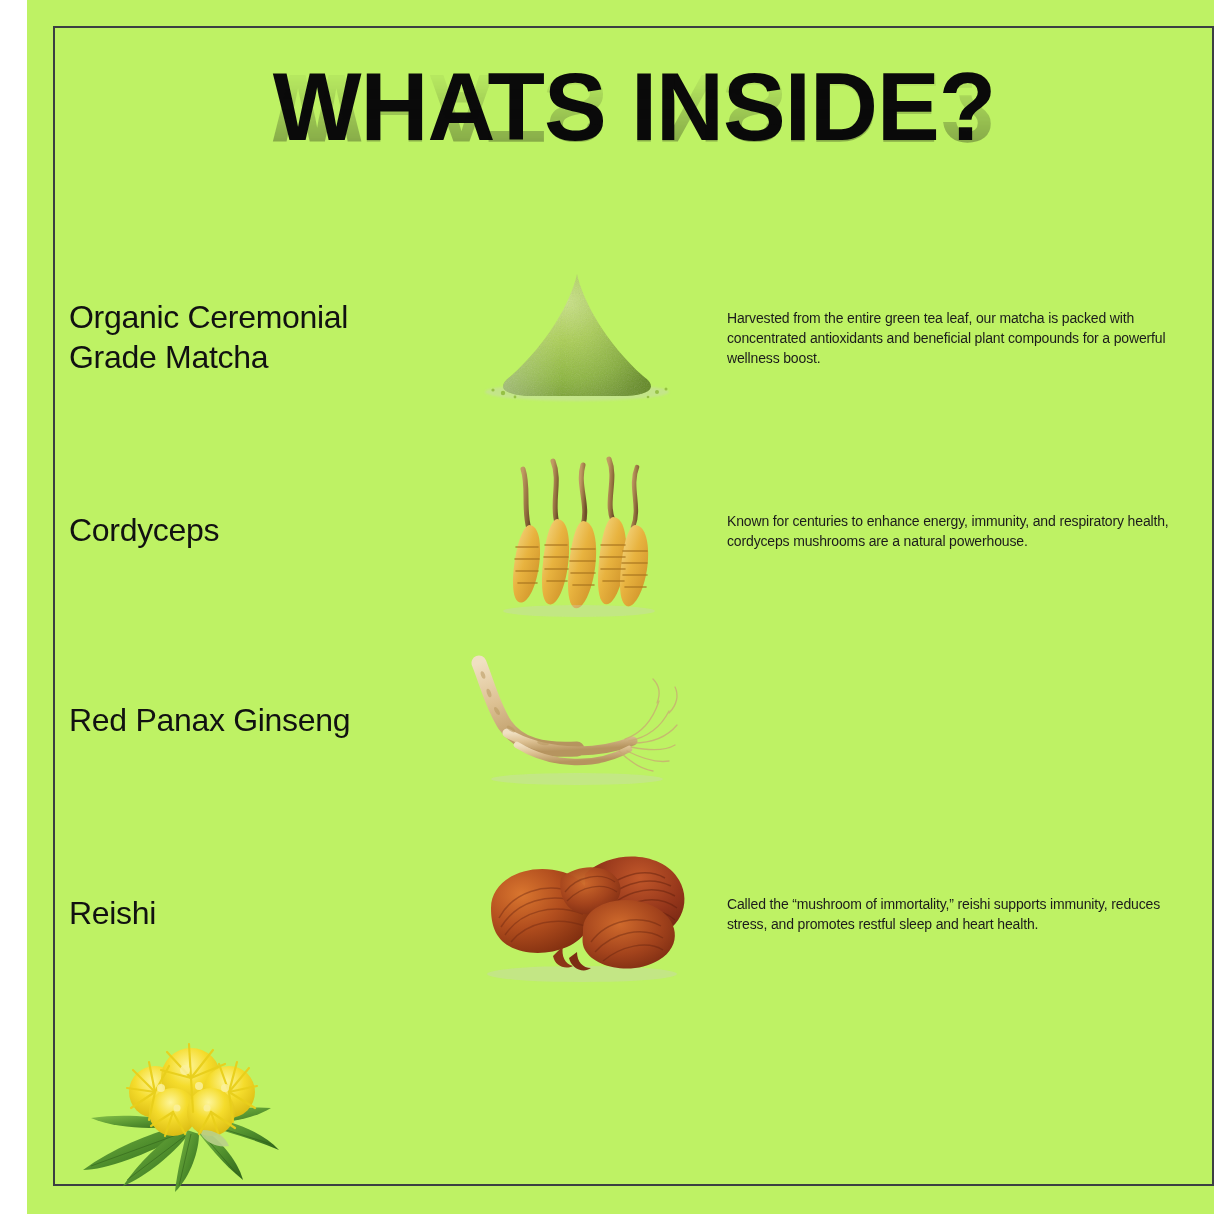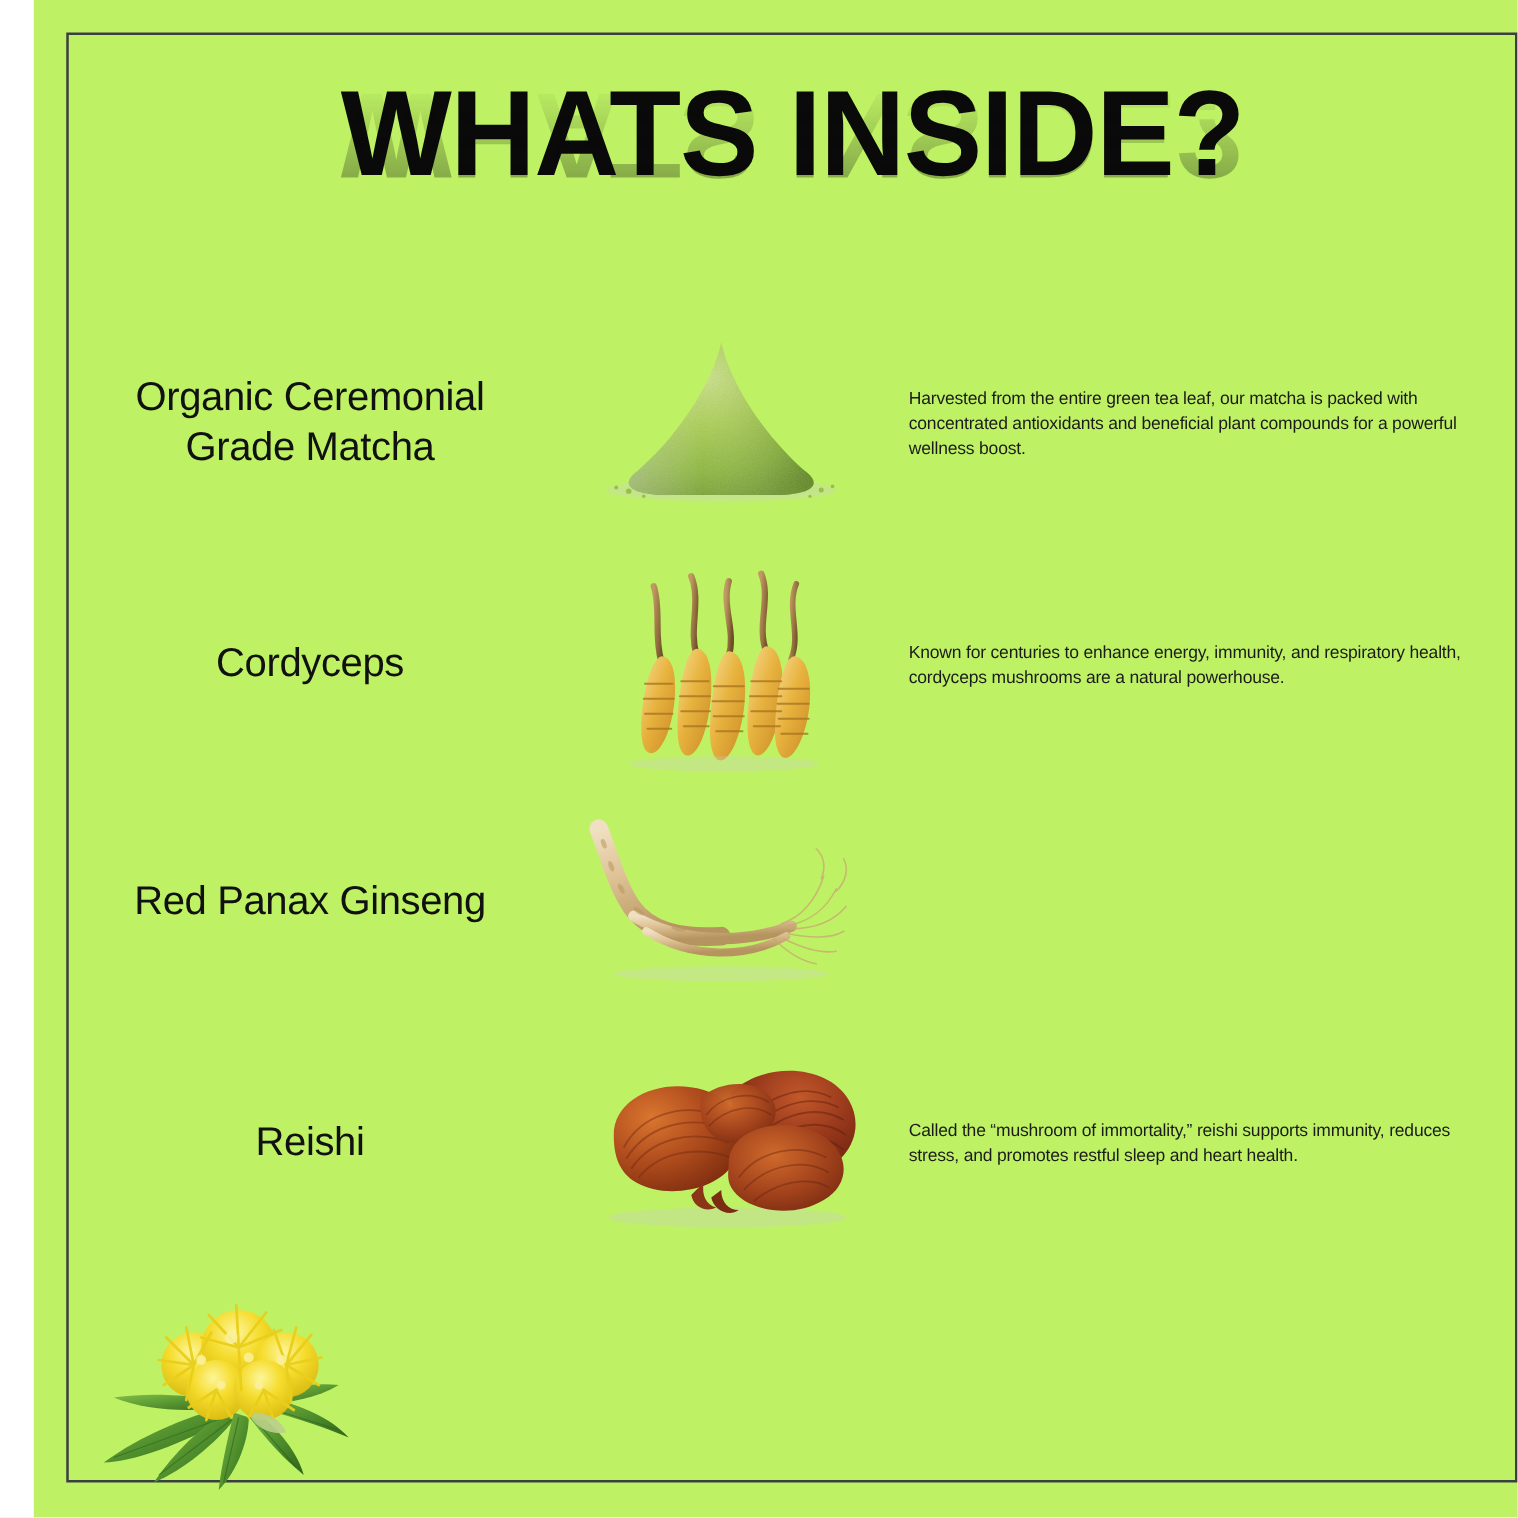--- a/index.html
+++ b/index.html
@@ -87,21 +87,20 @@
   .row-matcha   { height: 196px; }
   .row-cordyceps{ height: 190px; }
   .row-ginseng  { height: 190px; }
   .row-reishi   { height: 196px; }
   .row-rhodiola { height: 196px; }
 
   .col-name {
     width: 400px;
     padding-left: 42px;
     box-sizing: border-box;
-    text-align: center;
     font-size: 32px;
     line-height: 1.24;
     font-weight: 400;
     letter-spacing: -0.3px;
     color: #111111;
   }
   .col-art {
     width: 300px;
     display: flex;
     align-items: center;

